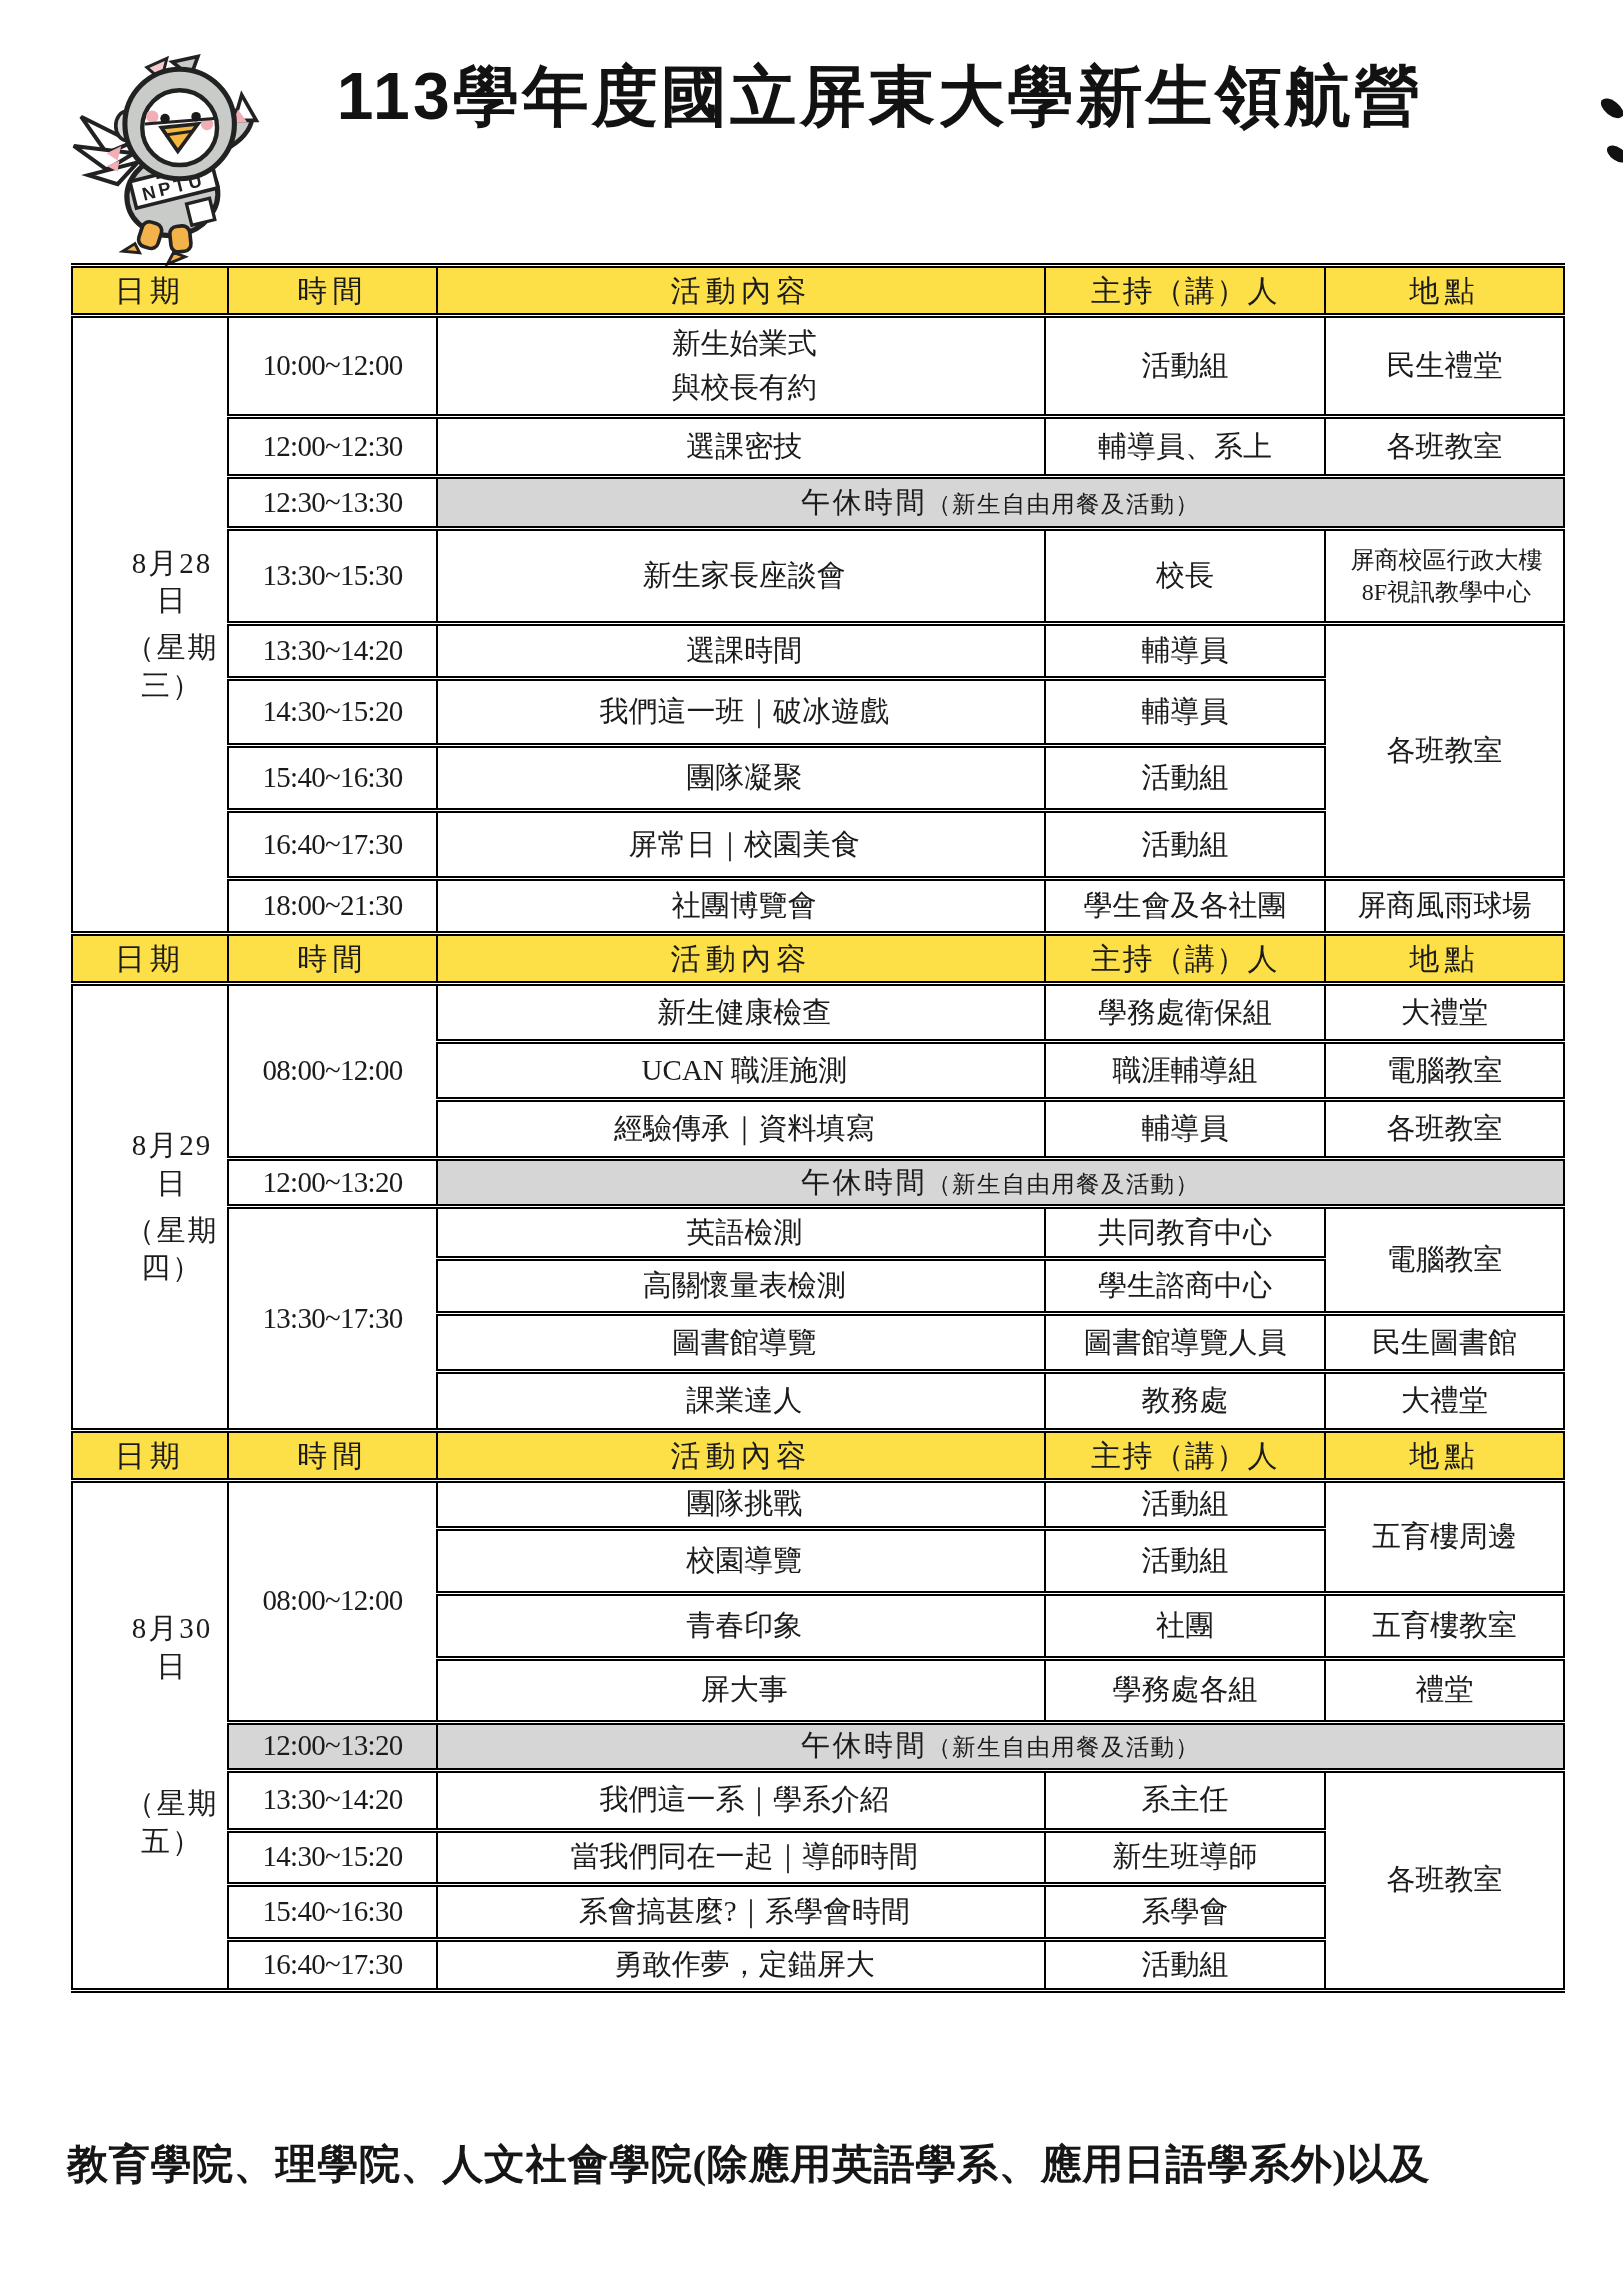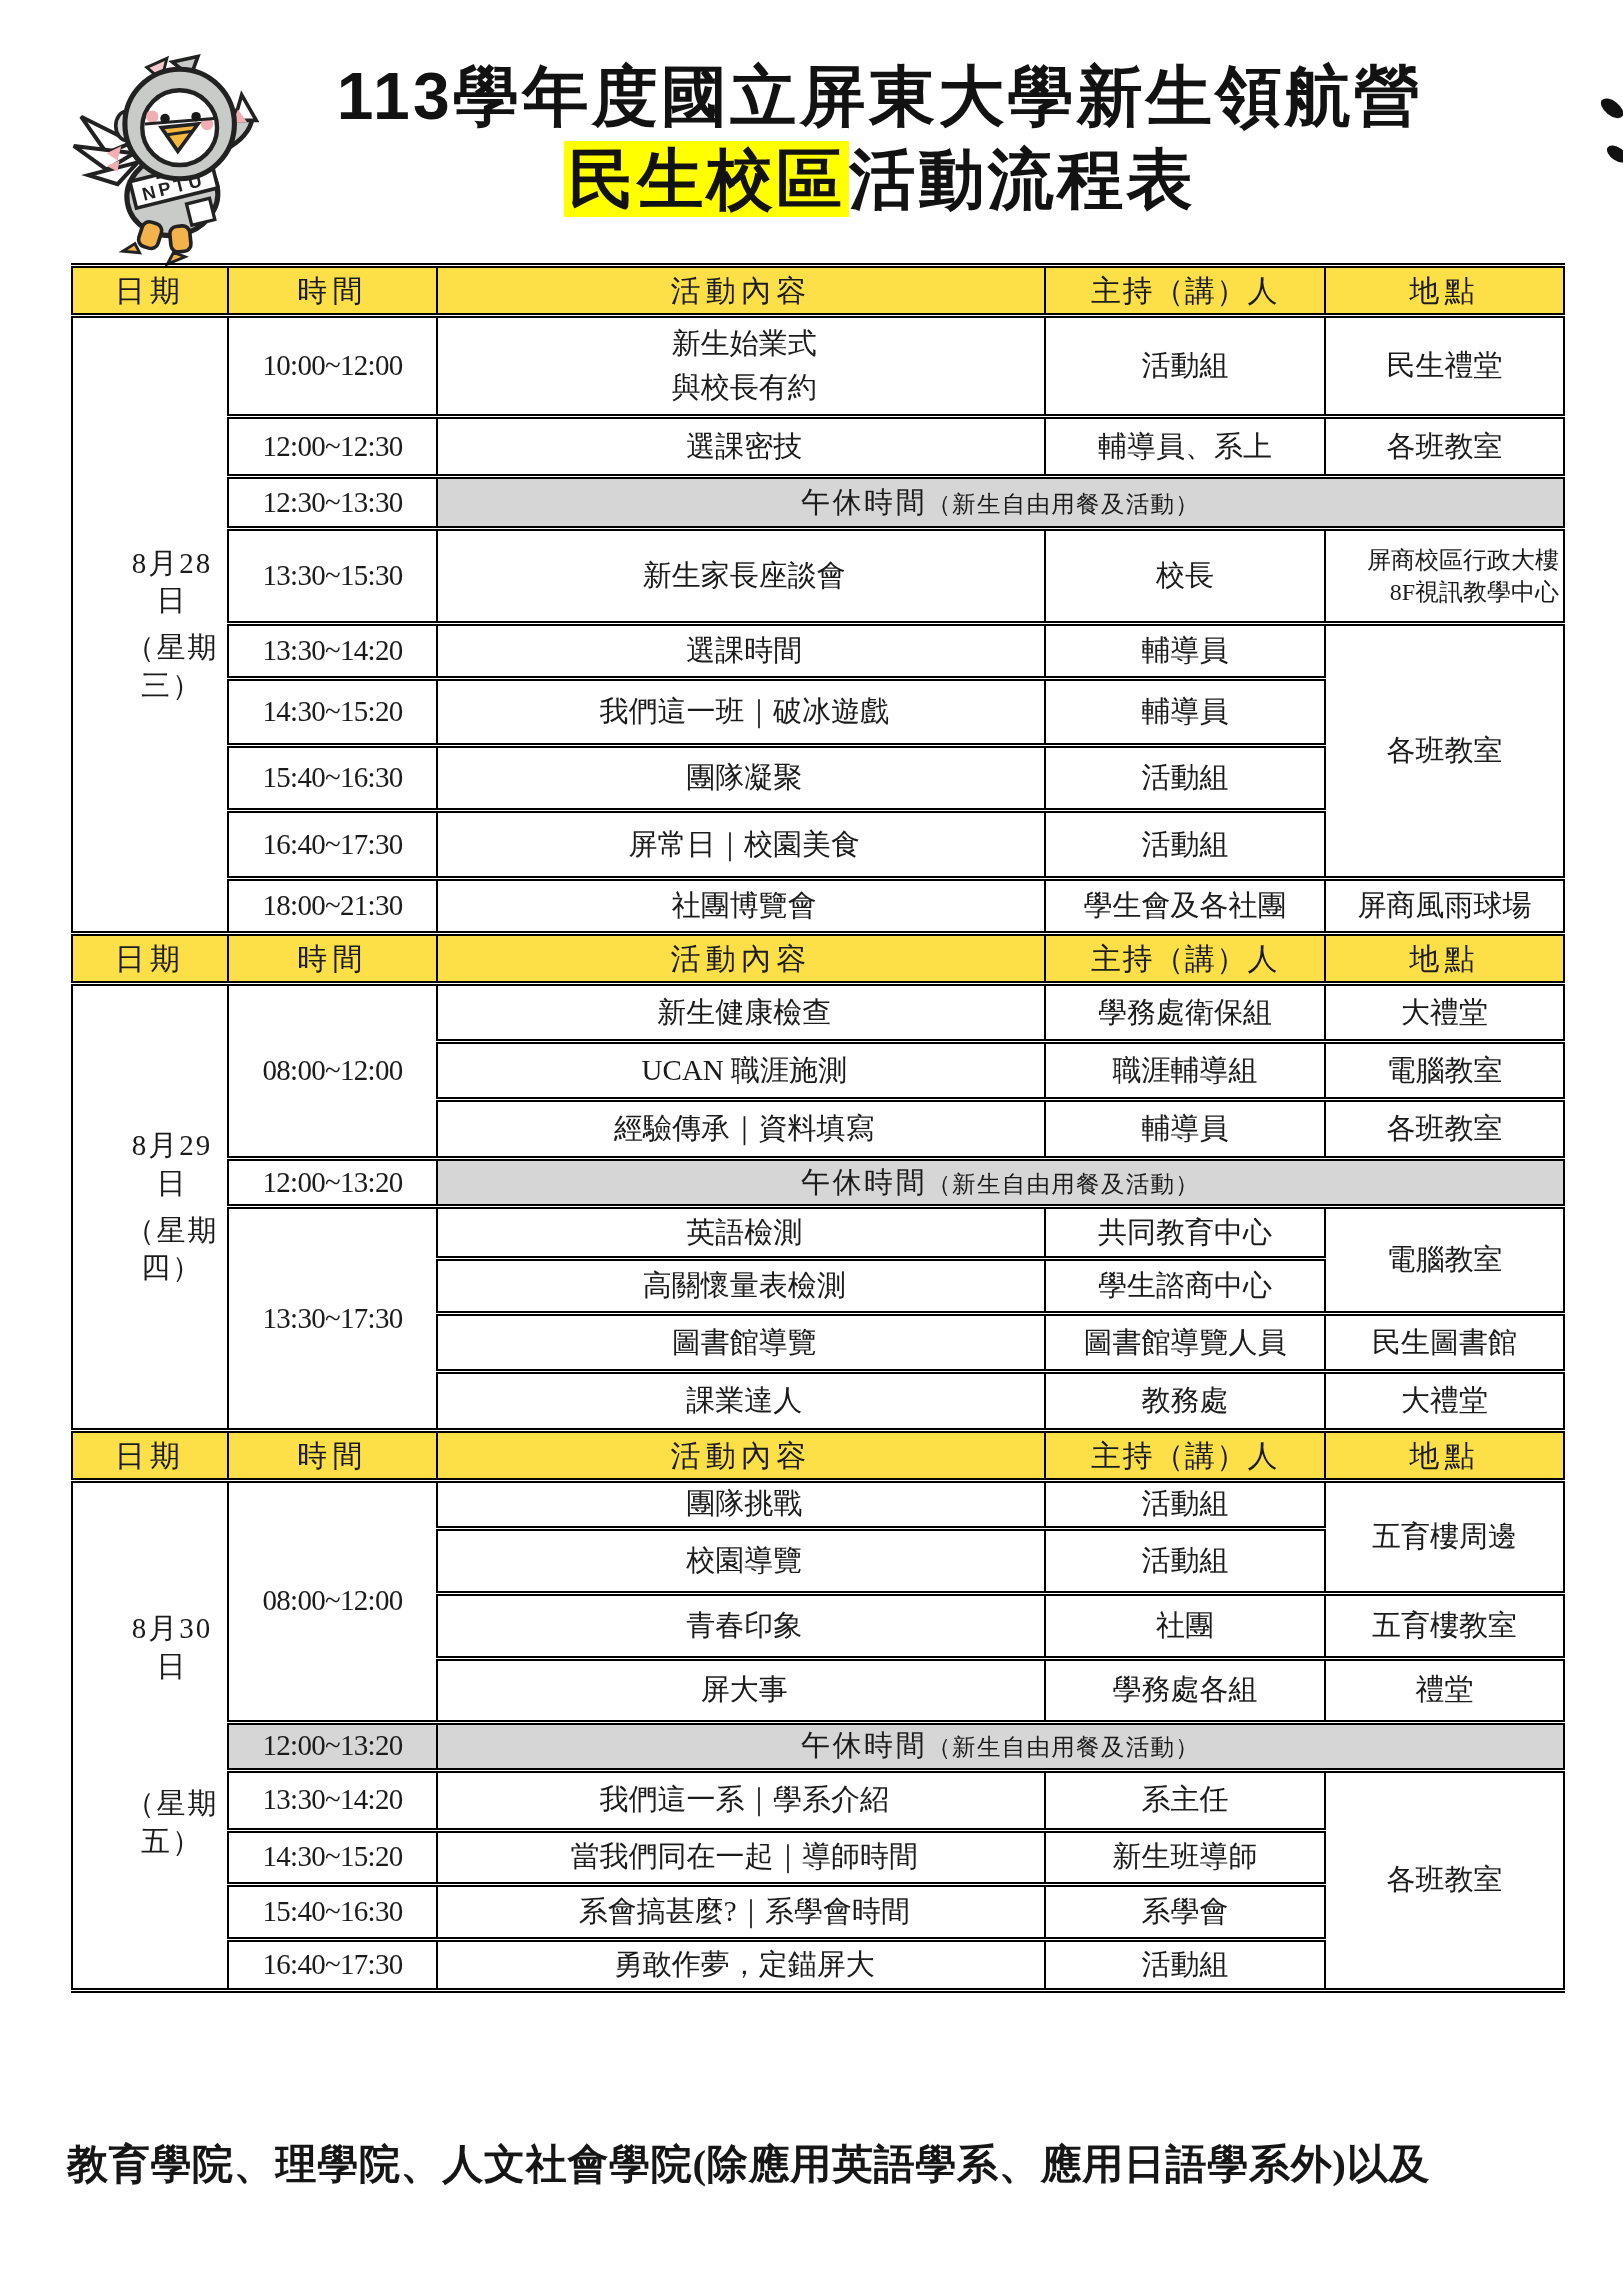--- a/index.html
+++ b/index.html
@@ -26,21 +26,21 @@
     font-size:29px;font-weight:normal;padding:2.6px 3.9px;line-height:1.3;
     overflow:hidden;
   }
   .sched th{background:#fde047;font-size:30px;letter-spacing:5.2px;}
   .sched th.th-host{letter-spacing:1.3px;}
   td.c-date{letter-spacing:2px;font-size:29px;padding-left:48px;}
   td.c-date .d2{margin-top:9.2px;}
   td.c-time{font-size:29px;letter-spacing:-0.7px;padding:2.6px 1.3px;}
   td.c-act{text-align:center;padding-left:10.5px;}
   td.c-act .l2{margin-top:6.5px;}
-  td.c-loc .small{font-size:24px;line-height:1.35;text-align:right;padding-left:3.9px;}
+  td.c-loc .small{font-size:24px;line-height:1.35;text-align:center;padding-left:3.9px;}
   td.lunch{background:#D6D6D6;}
   .lunch-main{font-size:29px;letter-spacing:2.6px;}
   .lunch-note{font-size:23.5px;letter-spacing:1.3px;}
   
   .footer{
     position:absolute;left:67px;top:2137px;width:1517px;
     font-family:Liberation Serif, serif;
     font-weight:bold;color:#161616;font-size:41px;line-height:1.32;letter-spacing:0.7px;
   }
 </style>
@@ -108,21 +108,20 @@
   <g transform="rotate(38 52 28)">
       <ellipse cx="52" cy="28" rx="20" ry="11" fill="#111"></ellipse>
     </g>
   <g transform="rotate(34 60 98)">
       <ellipse cx="60" cy="98" rx="18" ry="10" fill="#111"></ellipse>
     </g>
 </svg>
 
 <div class="titles">
   <div class="title-line1">113學年度國立屏東大學新生領航營</div>
-  <div class="title-line2"><span class="hl">民生校區</span><span>活動流程表</span></div>
 </div>
 
 <div class="sched-wrap">
 <table class="sched">
   <colgroup>
     <col style="width:156px">
         <col style="width:209px">
         <col style="width:608px">
         <col style="width:280px">
         <col style="width:239px">

